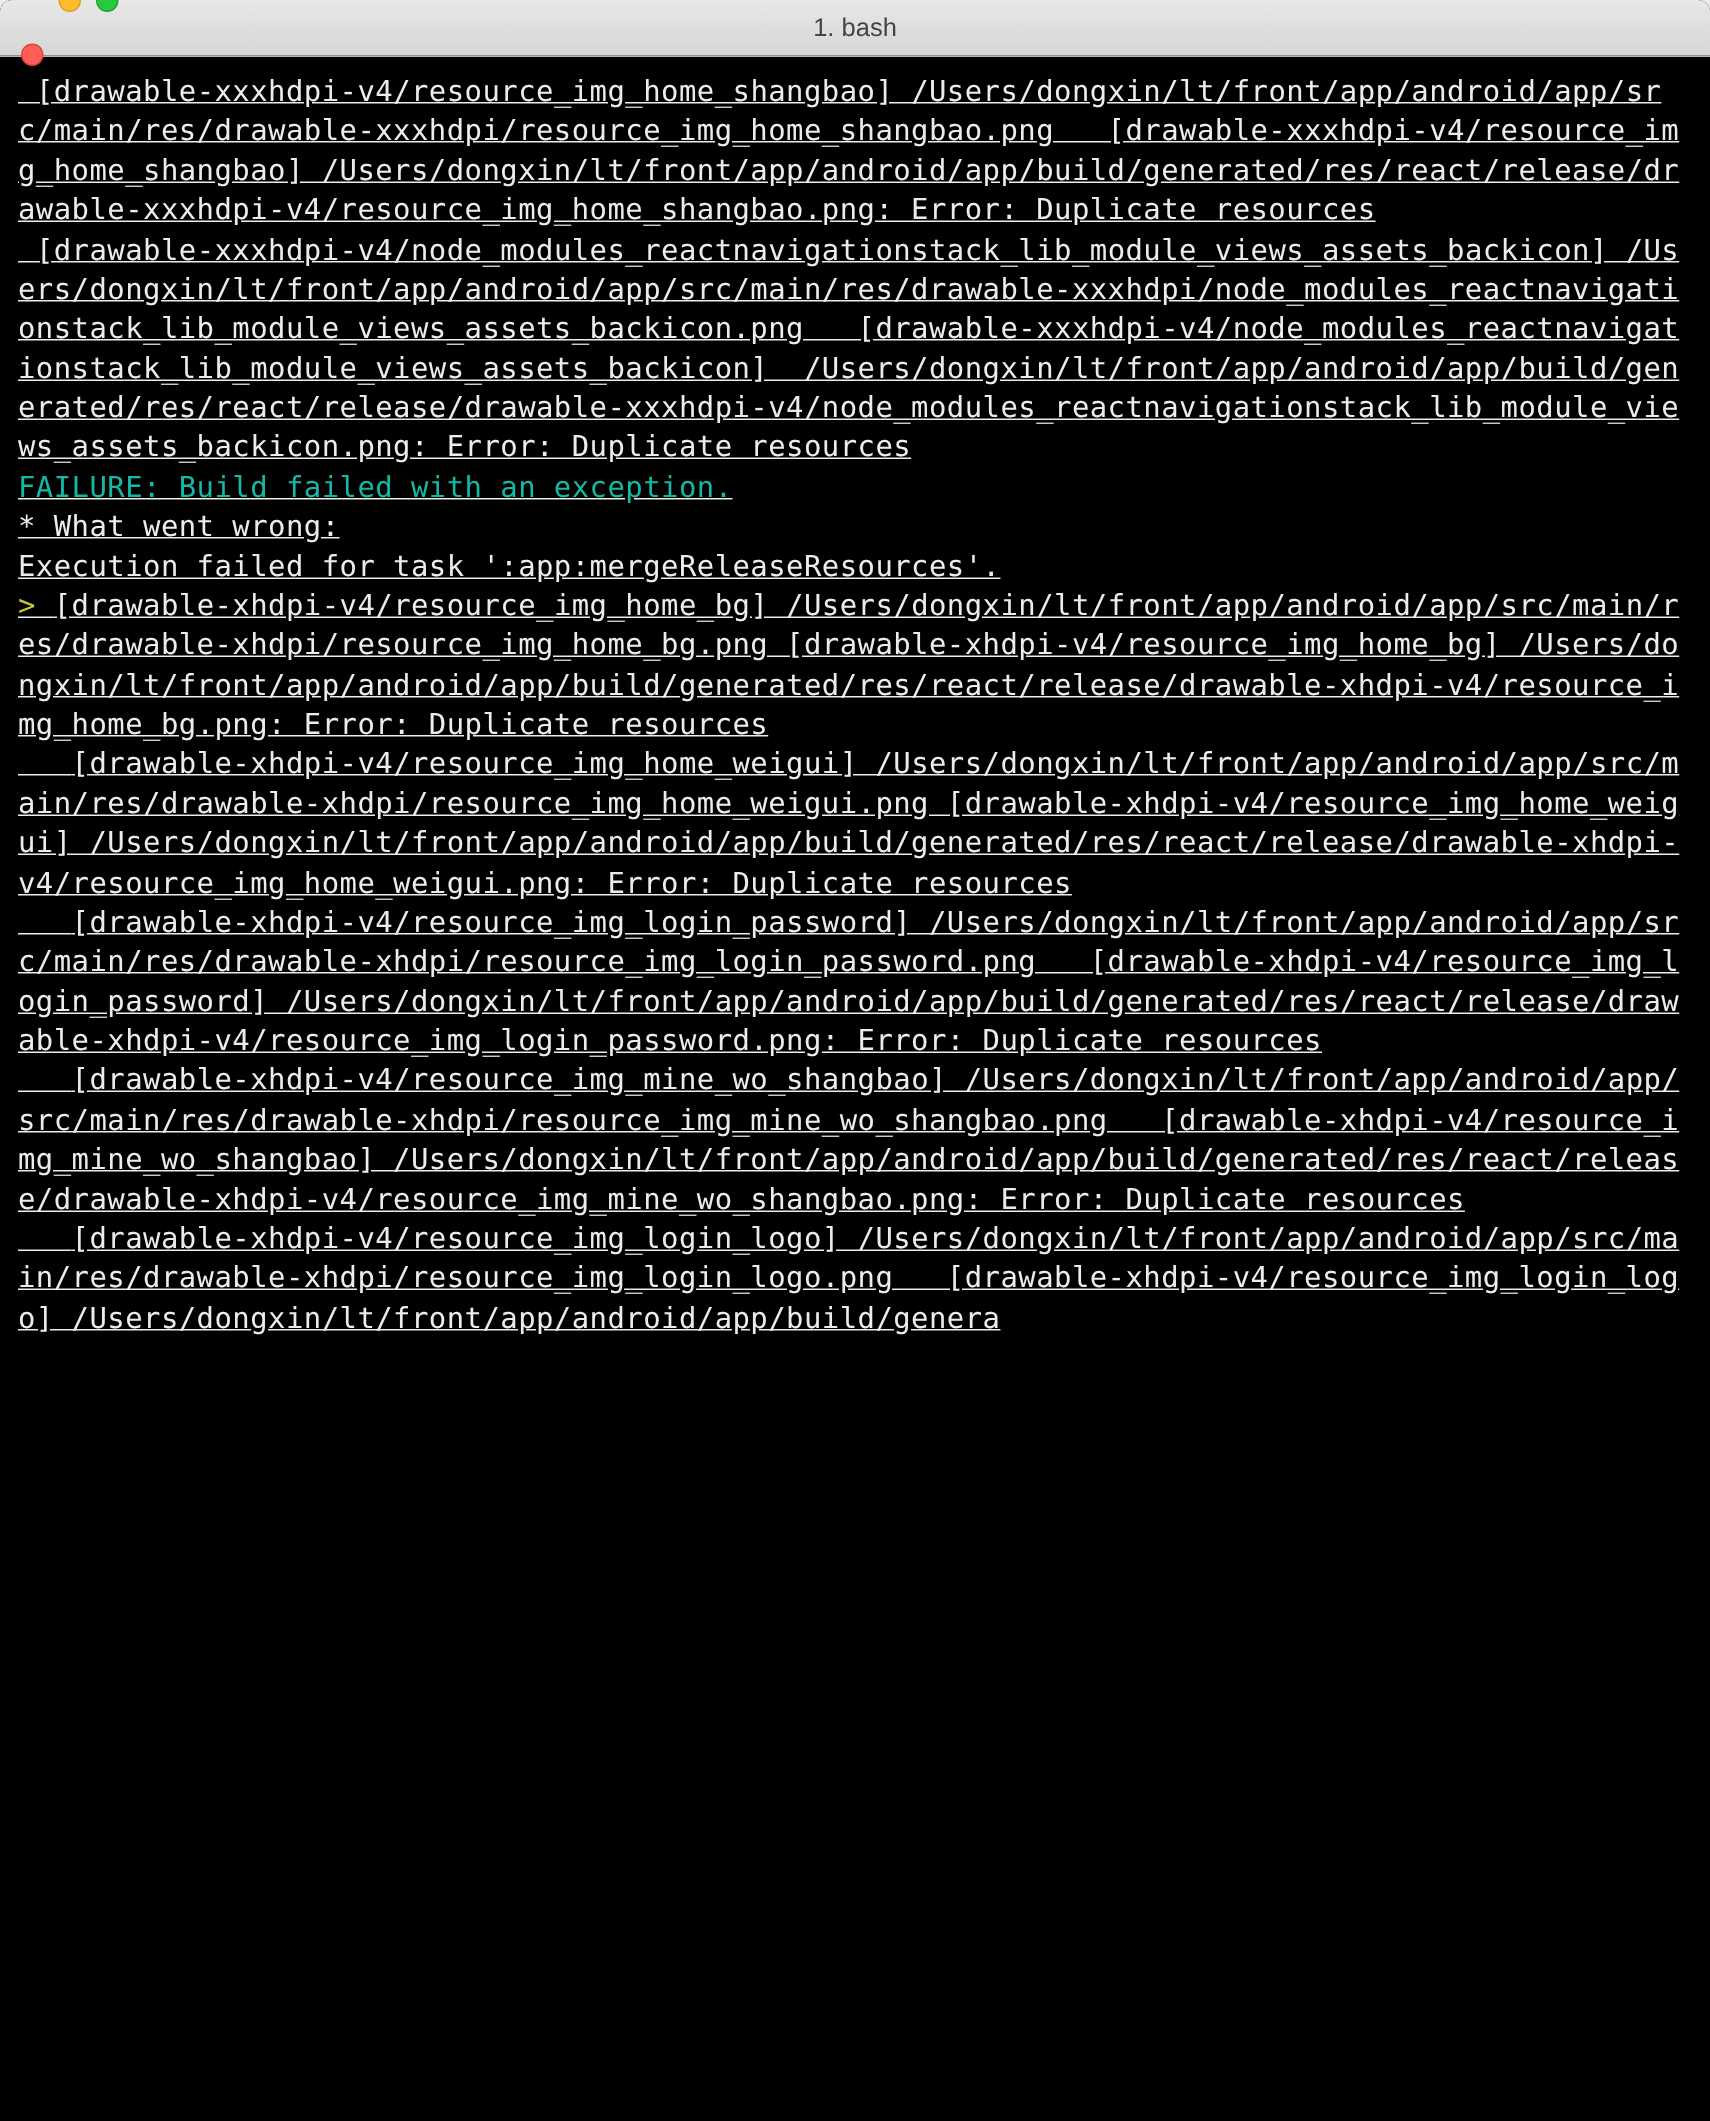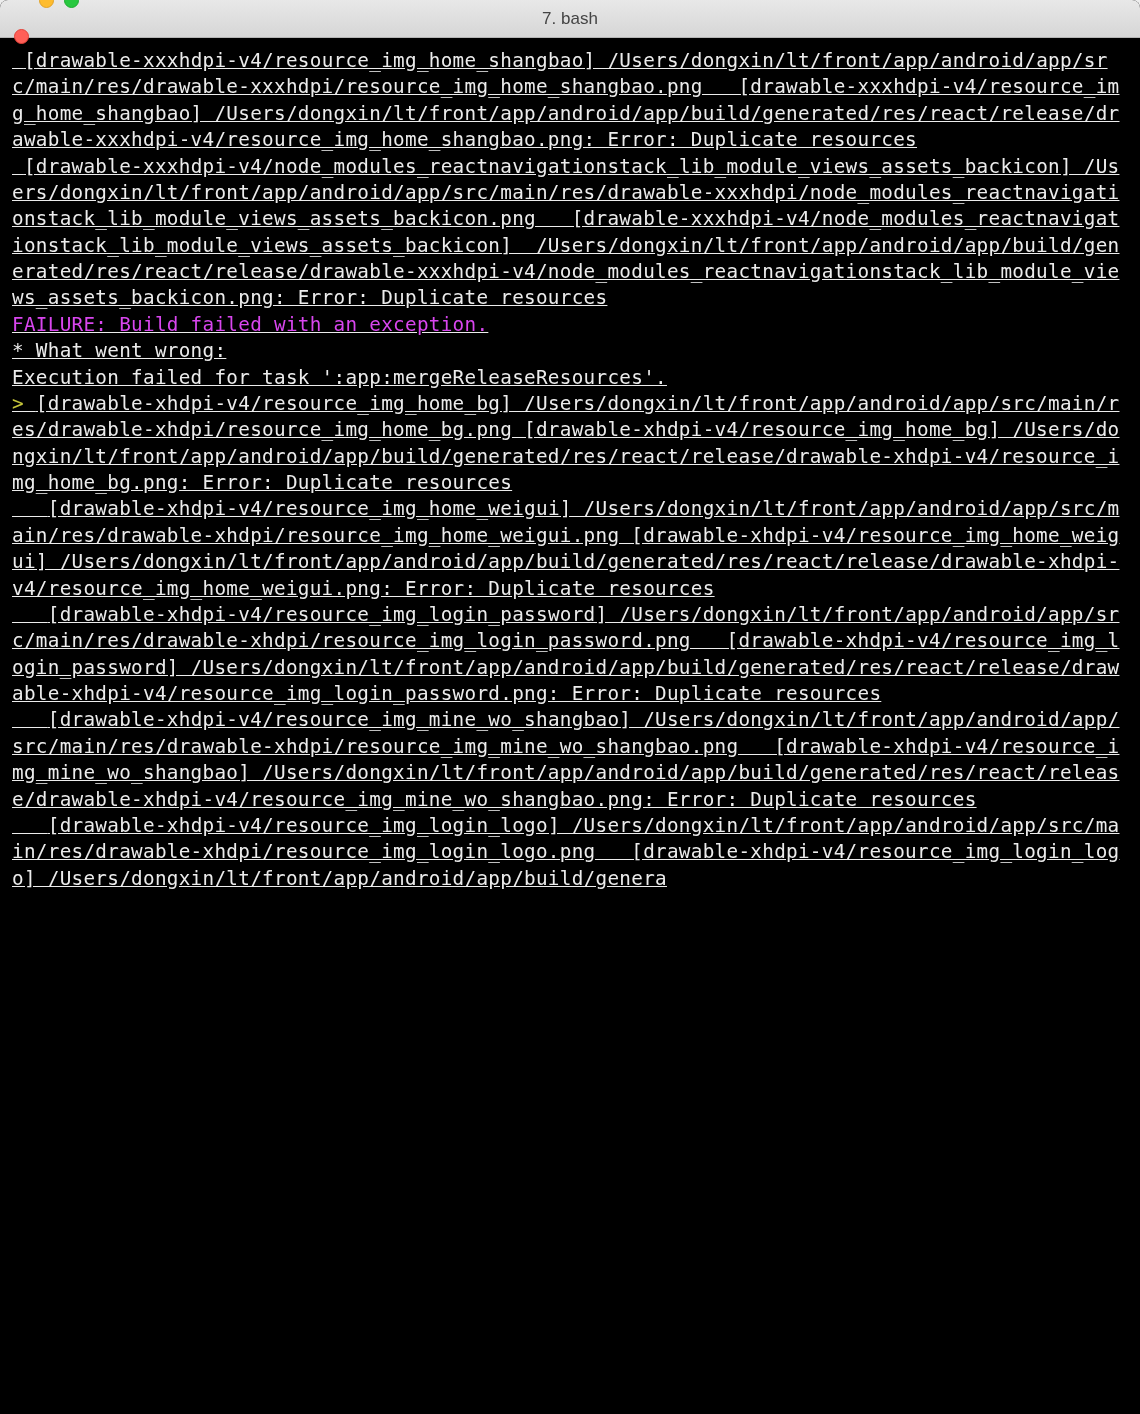--- a/index.html
+++ b/index.html
@@ -61,29 +61,29 @@
     font-family: "Menlo", "Monaco", "Consolas", monospace;
     font-size: 19.3px;
     line-height: 1.367;
     color: #ececec;
     white-space: pre-wrap;
     word-break: break-all;
     overflow: hidden;
     letter-spacing: 0.3px;
     text-decoration: underline;
   }
-  .red { color: #d946ef; margin-top: 36px; }
+  .red { color: #14b8a6; margin-top: 36px; }
   .yellow { color: #c5c53a; }
 </style>
 </head>
 <body>
 
 <div class="window">
   <div class="titlebar">
     <div class="traffic-lights">
       <div class="light red"></div>
       <div class="light yellow"></div>
       <div class="light green"></div>
     </div>
-    <div class="title">7. bash</div>
+    <div class="title">1. bash</div>
   </div>
   <div class="terminal" id="terminal"><div><span> [drawable-xxxhdpi-v4/resource_img_home_shangbao] /Users/dongxin/lt/front/app/android/app/src/main/res/drawable-xxxhdpi/resource_img_home_shangbao.png   [drawable-xxxhdpi-v4/resource_img_home_shangbao] /Users/dongxin/lt/front/app/android/app/build/generated/res/react/release/drawable-xxxhdpi-v4/resource_img_home_shangbao.png: Error: Duplicate resources</span></div><div><span> [drawable-xxxhdpi-v4/node_modules_reactnavigationstack_lib_module_views_assets_backicon] /Users/dongxin/lt/front/app/android/app/src/main/res/drawable-xxxhdpi/node_modules_reactnavigationstack_lib_module_views_assets_backicon.png   [drawable-xxxhdpi-v4/node_modules_reactnavigationstack_lib_module_views_assets_backicon]  /Users/dongxin/lt/front/app/android/app/build/generated/res/react/release/drawable-xxxhdpi-v4/node_modules_reactnavigationstack_lib_module_views_assets_backicon.png: Error: Duplicate resources</span></div><div><span></span></div><div><span class="red">FAILURE: Build failed with an exception.</span></div><div><span></span></div><div><span>* What went wrong:</span></div><div><span>Execution failed for task ':app:mergeReleaseResources'.</span></div><div><span class="yellow">&gt; </span><span>[drawable-xhdpi-v4/resource_img_home_bg] /Users/dongxin/lt/front/app/android/app/src/main/res/drawable-xhdpi/resource_img_home_bg.png [drawable-xhdpi-v4/resource_img_home_bg] /Users/dongxin/lt/front/app/android/app/build/generated/res/react/release/drawable-xhdpi-v4/resource_img_home_bg.png: Error: Duplicate resources</span></div><div><span>   [drawable-xhdpi-v4/resource_img_home_weigui] /Users/dongxin/lt/front/app/android/app/src/main/res/drawable-xhdpi/resource_img_home_weigui.png [drawable-xhdpi-v4/resource_img_home_weigui] /Users/dongxin/lt/front/app/android/app/build/generated/res/react/release/drawable-xhdpi-v4/resource_img_home_weigui.png: Error: Duplicate resources</span></div><div><span>   [drawable-xhdpi-v4/resource_img_login_password] /Users/dongxin/lt/front/app/android/app/src/main/res/drawable-xhdpi/resource_img_login_password.png   [drawable-xhdpi-v4/resource_img_login_password] /Users/dongxin/lt/front/app/android/app/build/generated/res/react/release/drawable-xhdpi-v4/resource_img_login_password.png: Error: Duplicate resources</span></div><div><span>   [drawable-xhdpi-v4/resource_img_mine_wo_shangbao] /Users/dongxin/lt/front/app/android/app/src/main/res/drawable-xhdpi/resource_img_mine_wo_shangbao.png   [drawable-xhdpi-v4/resource_img_mine_wo_shangbao] /Users/dongxin/lt/front/app/android/app/build/generated/res/react/release/drawable-xhdpi-v4/resource_img_mine_wo_shangbao.png: Error: Duplicate resources</span></div><div><span>   [drawable-xhdpi-v4/resource_img_login_logo] /Users/dongxin/lt/front/app/android/app/src/main/res/drawable-xhdpi/resource_img_login_logo.png   [drawable-xhdpi-v4/resource_img_login_logo] /Users/dongxin/lt/front/app/android/app/build/genera</span></div></div>
 </div>
 
 </body></html>

